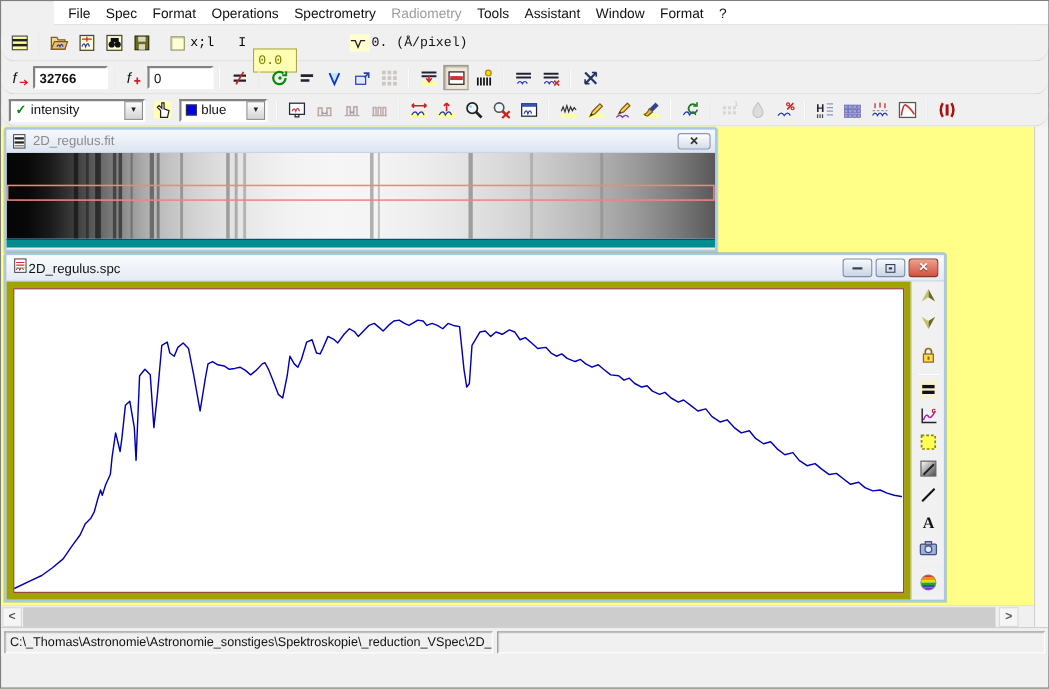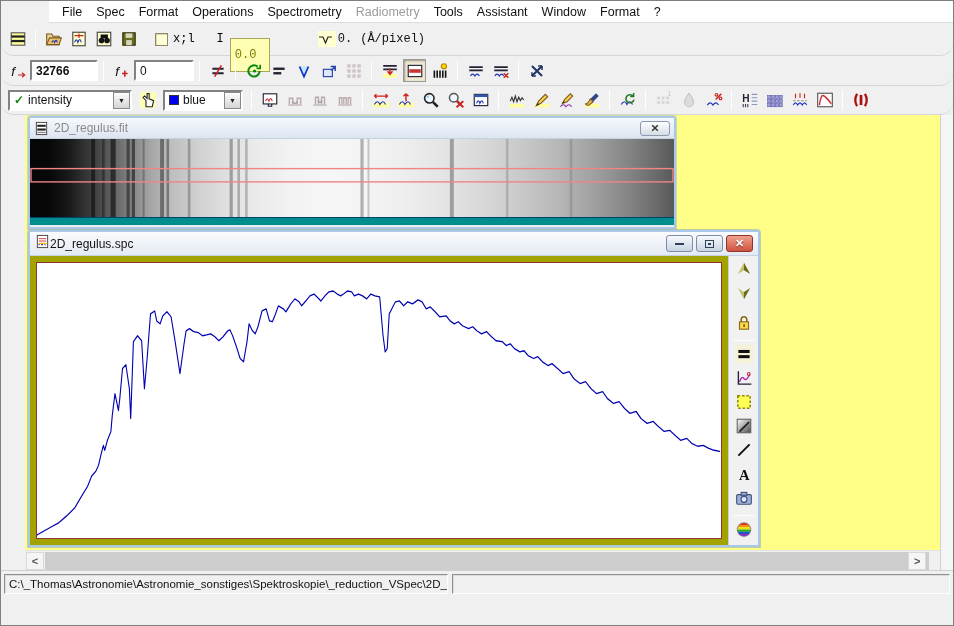--- a/index.html
+++ b/index.html
@@ -37,21 +37,21 @@
   .mono { font-family:"Liberation Mono", monospace; }
 
   .checkbox { width:13px; height:13px; background:#ffffd6; border:1px solid #8a8a6a;
               box-shadow:inset 1px 1px 0 #d9d9a9; margin:0 5px 0 14px; }
   .cb-label { font-size:12px; margin-right:8px; }
   .coord-field { width:130px; height:20px; background:#c3c3c3; color:#111;
                  border-top:2px solid #828282; border-left:2px solid #828282;
                  border-bottom:2px solid #ffffff; border-right:2px solid #ffffff;
                  font-size:12px; display:flex; align-items:center; padding-left:12px; letter-spacing:1px; }
   .i-label { font-size:12px; margin:0 6px 0 14px; }
-  .yellow-field { width:40px; height:34px; background:#ffffb4; border:1px solid #a8a858;
+  .yellow-field { width:40px; height:22px; background:#ffffb4; border:1px solid #a8a858;
                   color:#7c7c00; font-size:12px; display:flex; align-items:center; padding-left:4px;margin-top:32px; }
   .disp-wrap { display:flex; align-items:center; margin-left:48px; font-size:12px; color:#111; }
   .disp-glyph { background:#ffffcf; margin-right:2px; display:flex; }
 
   .num-input { height:21px; background:#fff; color:#111; font-size:12px; padding-left:4px;
                font-family:"Liberation Sans", sans-serif;
                border-top:2px solid #828282; border-left:2px solid #828282;
                border-bottom:2px solid #ffffff; border-right:2px solid #ffffff; }
   .w56 { width:68px;font-weight:bold; } .w60 { width:60px; }
 
@@ -60,41 +60,41 @@
            border-bottom:2px solid #fdfdfd; border-right:2px solid #fdfdfd; margin:0 3px; }
   .combo .val { font-size:12px; color:#111; flex:1; white-space:nowrap; overflow:hidden; }
   .combo .check { color:#0a8a0a; font-size:12px; margin:0 4px; font-weight:bold; }
   .combo .swatch { width:10px; height:10px; background:#0000ee; border:1px solid #333; margin:0 4px; }
   .combo .drop { width:17px; height:17px; background:linear-gradient(#fdfdfd,#d4d4d4);
                  border:1px solid #8a8a8a; display:flex; align-items:center; justify-content:center;
                  font-size:7px; color:#222; margin-right:0px; }
   .combo1 { width:124px; } .combo2 { width:80px; }
 
   
-  .workarea { display:flex; height:455px;padding-left:24px; }
+  .workarea { display:flex; height:455px; }
   .workmain { width:941px; display:flex; flex-direction:column; }
   .mdi { position:relative; height:435px; background:var(--client-bg,#ffff87); overflow:hidden; }
   .gutter { width:13px; background:#f5f5f5; border-left:1px solid #d0d0d0; }
 
   
   .fitwin { position:absolute; left:3px; top:1px; width:648px; height:113px;
             border:2px solid var(--win-border,#a9c7e7); background:#e9eef6; border-radius:3px 3px 0 0;
             box-shadow:0 0 0 1px rgba(120,150,190,.35); }
   .child-title { height:21px; display:flex; align-items:center; padding:0 4px;
                  background:linear-gradient(#f6f8fc,#dde5f2); border-bottom:1px solid #c6d2e4; }
   .child-title .ct-icon { width:15px; height:15px; margin-right:5px; }
   .fitwin .ct-label { font-size:12px; color:#8b8b8b; }
   .ct-close { margin-left:auto; width:30px; height:15px; border:1px solid #8a99b0; border-radius:3px;
               background:linear-gradient(#fefefe,#d6dce6); display:flex; align-items:center; justify-content:center; }
   .fit-body { height:86px; }
   .fit-body svg { display:block; }
   .teal-bar { height:8px; background:var(--teal,#008d8d); border-top:1px solid #046; }
 
   
-  .spcwin { position:absolute; left:3px; top:115px; width:732px; height:317px;
+  .spcwin { position:absolute; left:3px; top:115px; width:856px; height:317px;
             border:2px solid var(--win-border,#a9c7e7); border-radius:3px 3px 0 0;
             background:#dce6f2; box-shadow:0 0 0 1px rgba(120,150,190,.45); }
   .spcwin .ct-label { font-size:12px; color:#111; }
   .spc-title { height:24px; background:linear-gradient(#fafbfd,#e4eaf4); display:flex; align-items:center;
                padding:0 5px; border-bottom:1px solid #c6d2e4; }
   .spc-btns { margin-left:auto; display:flex; gap:3px; }
   .spc-btn { width:27px; height:17px; border:1px solid #7d8da5; border-radius:3px;
              background:linear-gradient(#f8fafc,#c9d4e4); display:flex; align-items:center; justify-content:center; }
   .spc-btn.close { background:linear-gradient(#efa18d,#cf5340); border-color:#8e3528; }
   .g-min { width:9px; height:2px; background:#33405a; display:block; }

